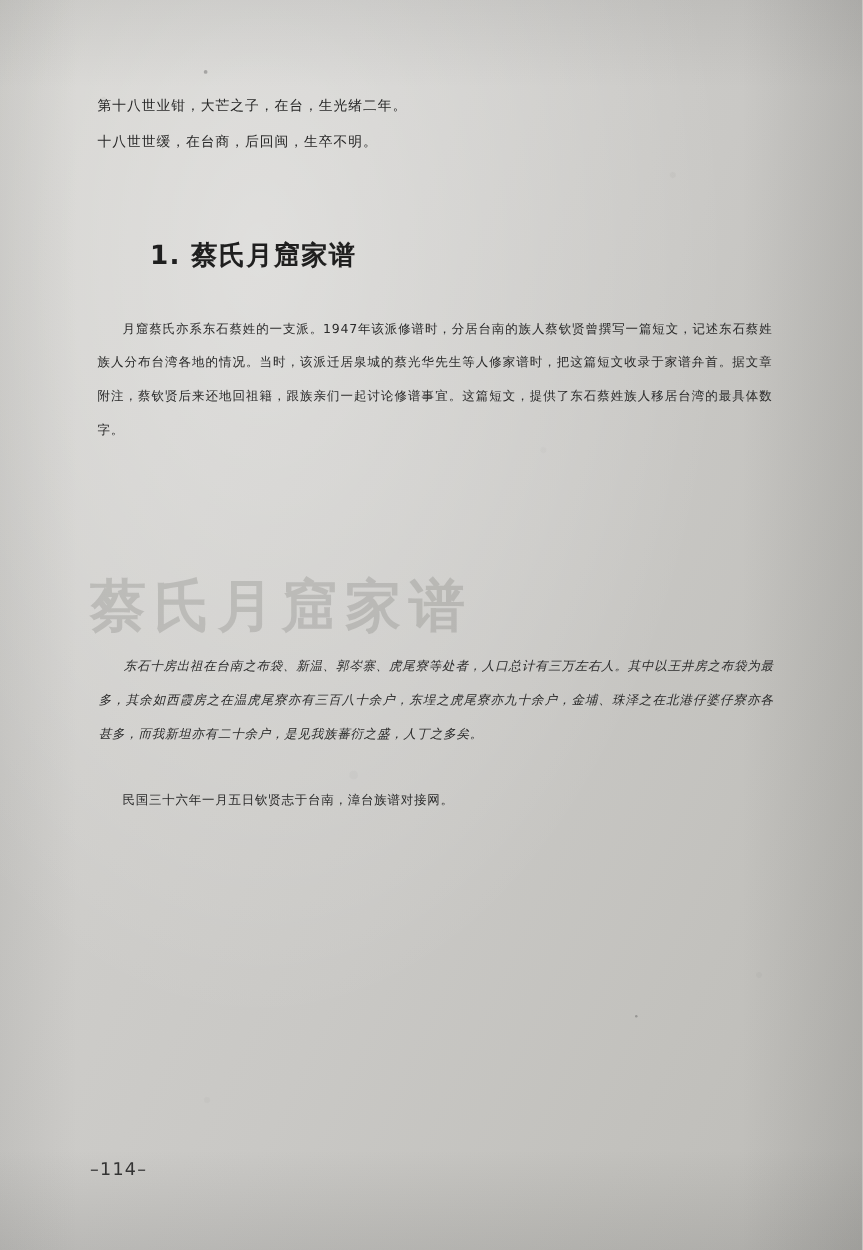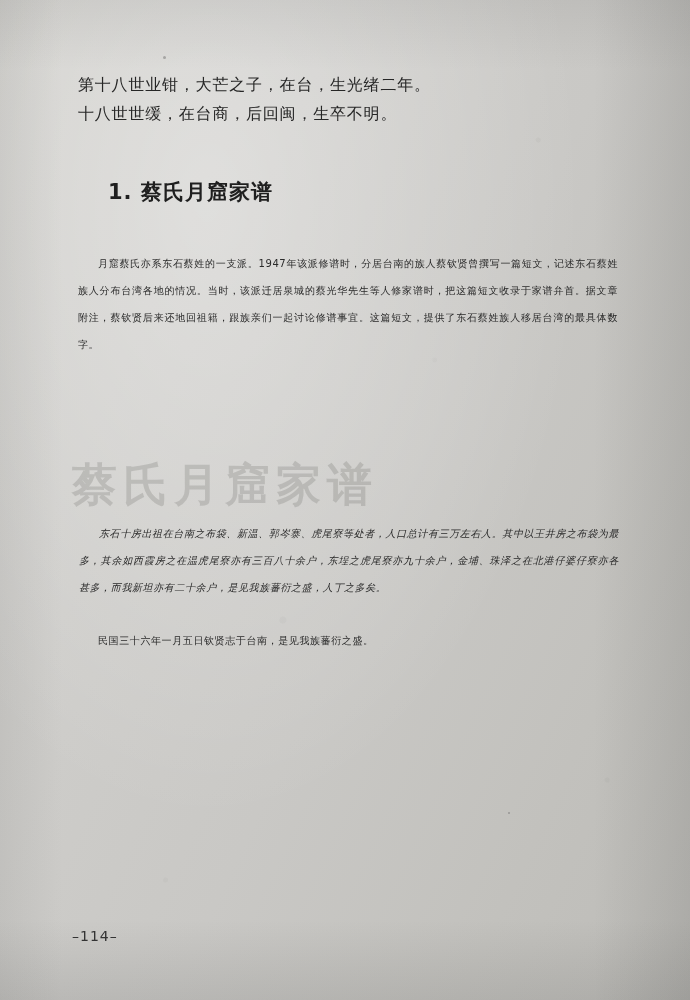--- a/index.html
+++ b/index.html
@@ -83,33 +83,33 @@
     text-align: justify;
   }
   .para.indent {
     text-indent: 2em;
   }
 
   .lead-lines {
     margin-top: 10px;
   }
   .lead-lines .line {
-    font-size: 16px;
+    font-size: 11px;
     line-height: 29px;
     letter-spacing: 0.8px;
     color: #262626;
   }
 
   h2.section {
     font-family: "DejaVu Sans", sans-serif;
     font-size: 21px;
     font-weight: 700;
     letter-spacing: 1px;
     color: #1f1f1f;
-    margin: 0;
+    margin: 12px;
     padding: 0;
   }
 
   .sec1-wrap { position: absolute; left: 30px; top: 118px; }
   .sec2-wrap { position: absolute; left: 30px; top: 378px; }
 
   #p1 { position: absolute; left: 0px; top: 180px; width: 540px; }
   #p2 { position: absolute; left: 1px; top: 450px; width: 540px; font-style: italic; }
   #p3 { position: absolute; left: 0px; top: 557px; width: 540px; }
 
@@ -153,19 +153,19 @@
     </div>
 
     <div class="sec1-wrap">
       <h2 class="section">1. 蔡氏月窟家谱</h2>
     </div>
 
     <p class="para indent" id="p1">月窟蔡氏亦系东石蔡姓的一支派。1947年该派修谱时，分居台南的族人蔡钦贤曾撰写一篇短文，记述东石蔡姓族人分布台湾各地的情况。当时，该派迁居泉城的蔡光华先生等人修家谱时，把这篇短文收录于家谱弁首。据文章附注，蔡钦贤后来还地回祖籍，跟族亲们一起讨论修谱事宜。这篇短文，提供了东石蔡姓族人移居台湾的最具体数字。</p>
 
 
     <p class="para indent" id="p2">东石十房出祖在台南之布袋、新温、郭岑寨、虎尾寮等处者，人口总计有三万左右人。其中以王井房之布袋为最多，其余如西霞房之在温虎尾寮亦有三百八十余户，东埕之虎尾寮亦九十余户，金埔、珠泽之在北港仔婆仔寮亦各甚多，而我新坦亦有二十余户，是见我族蕃衍之盛，人丁之多矣。</p>
-    <p class="para indent" id="p3">民国三十六年一月五日钦贤志于台南，是见我族蕃衍之盛。</p>
+    <p class="para indent" id="p3">民国三十六年一月五日钦贤志于台南，漳台族谱对接网。</p>
 
   </div>
 
   <div id="folio">–114–</div>
 
 </div>
 
 </body></html>

